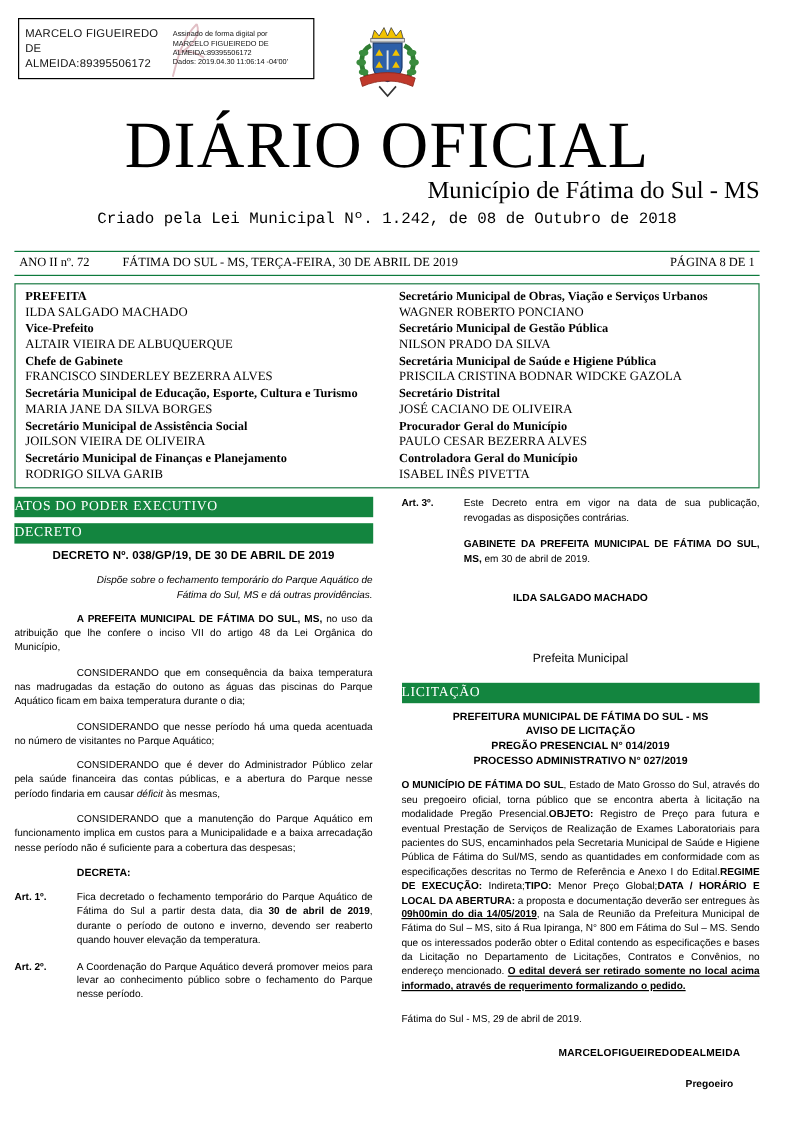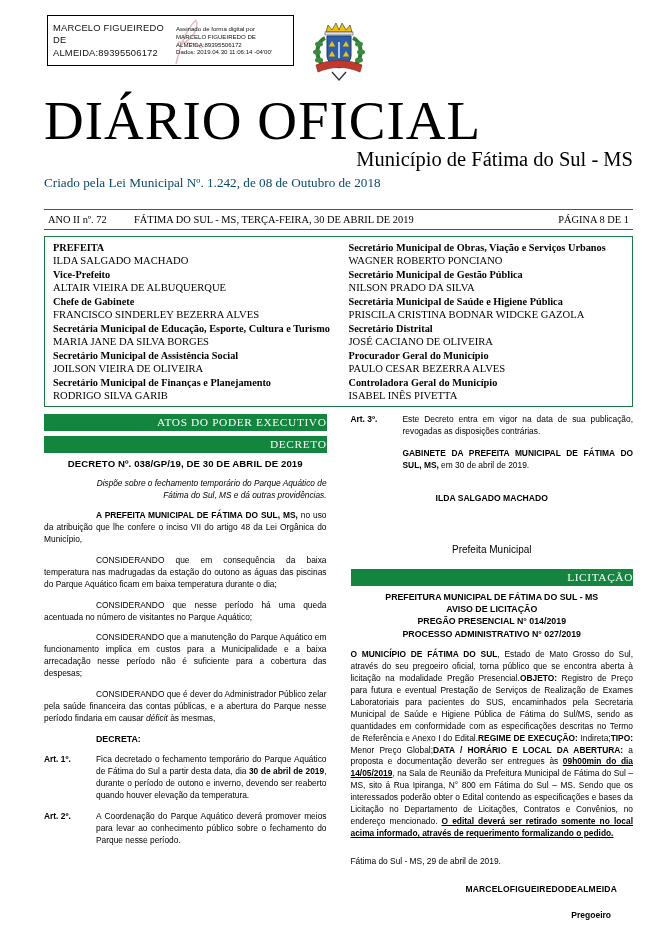--- a/index.html
+++ b/index.html
@@ -2,21 +2,21 @@
 <html><head>
 <meta charset="utf-8">
 <style>
   html,body{margin:0;padding:0;}
   body{
     width:661px;height:935px;background:#ffffff;
     font-family:"Liberation Sans", sans-serif;
     color:#000;
     -webkit-font-smoothing:antialiased;
   }
-  .page{position:relative;width:661px;height:684px;box-sizing:border-box;padding:10px 28px 0 44px;}
+  .page{position:relative;width:661px;height:684px;box-sizing:border-box;padding:10px 28px 0 12px;}
 
   
   .masthead{position:relative;height:78px;}
   .sigbox{
     position:absolute;left:3px;top:5px;width:247px;height:51px;
     border:1px solid #000;box-sizing:border-box;display:flex;align-items:center;
     overflow:hidden;
   }
   .sig-name{
     font-family:"Liberation Sans",sans-serif;font-size:9.4px;letter-spacing:.2px;
@@ -26,30 +26,30 @@
     font-family:"Liberation Sans",sans-serif;font-size:6.1px;line-height:7.6px;
     color:#111;padding-left:4px;width:118px;position:relative;z-index:2;
   }
   .sig-swirl{
     position:absolute;left:118px;top:2px;width:52px;height:48px;z-index:1;opacity:.55;
   }
   .brasao{position:absolute;left:50%;transform:translateX(-50%);top:8px;width:62px;height:64px;}
 
   
   .title{
-    text-align:left;font-family:"Liberation Serif",serif;font-weight:400;
+    text-align:center;font-family:"Liberation Serif",serif;font-weight:400;
     font-size:55px;line-height:58px;letter-spacing:1px;margin-top:4px;color:#000;
   }
   .subtitle{
     text-align:right;font-family:"Liberation Serif",serif;font-size:20.5px;
     line-height:24px;margin-top:-3px;color:#000;
   }
   .lawline{
-    font-family:Liberation Serif, serif;font-size:13.2px;
-    line-height:18px;margin-top:3px;color:#0c4a6e;
+    text-align:center;font-family:Liberation Mono, monospace;font-size:13.2px;
+    line-height:18px;margin-top:3px;color:#000000;
   }
 
   
   .issuebar{
     margin-top:17px;border-top:1.6px solid #0d7a3c;border-bottom:1.6px solid #0d7a3c;
     height:19px;display:flex;align-items:center;
     font-family:"Liberation Serif",serif;font-size:10.4px;color:#000;
   }
   .issue-ano{padding-left:4px;width:86px;}
   .issue-mid{flex:1;}
@@ -71,21 +71,21 @@
     line-height:13.6px;color:#000;
   }
 
   
   .columns{display:flex;margin-top:7px;}
   .col{width:50%;box-sizing:border-box;}
   .col.left{padding-right:12px;}
   .col.right{padding-left:12px;}
 
   .banner{
-    background:#13853f;color:#ffffff;text-align:right;
+    background:#13853f;color:#ffffff;text-align:left;
     font-family:"Liberation Serif",serif;font-size:11.4px;letter-spacing:.6px;
     line-height:14px;padding:1px 0 2px 0;margin-bottom:5px;
   }
   .banner.tight{margin-bottom:4px;}
 
   .decreto-title{
     text-align:center;font-family:"Liberation Sans",sans-serif;font-weight:bold;
     font-size:9.6px;line-height:13px;letter-spacing:.1px;margin:2px 0 8px 0;
   }
   .ementa{
@@ -247,23 +247,23 @@
       <div class="banner tight">DECRETO</div>
 
       <div class="decreto-title">DECRETO Nº. 038/GP/19, DE 30 DE ABRIL DE 2019</div>
 
       <div class="ementa">Dispõe sobre o fechamento temporário do Parque Aquático de Fátima do Sul, MS e dá outras providências.</div>
 
       <p class="body ind"><span class="b">A PREFEITA MUNICIPAL DE FÁTIMA DO SUL, MS,</span><span> no uso da atribuição que lhe confere o inciso VII do artigo 48 da Lei Orgânica do Município,</span></p>
 
       <p class="body ind">CONSIDERANDO que em consequência da baixa temperatura nas madrugadas da estação do outono as águas das piscinas do Parque Aquático ficam em baixa temperatura durante o dia;</p>
       <p class="body ind">CONSIDERANDO que nesse período há uma queda acentuada no número de visitantes no Parque Aquático;</p>
+      <p class="body ind"><span>CONSIDERANDO que é dever do Administrador Público zelar pela saúde financeira das contas públicas, e a abertura do Parque nesse período findaria em causar </span><span class="i">déficit</span><span> às mesmas,</span></p>
+
       <p class="body ind">CONSIDERANDO que a manutenção do Parque Aquático em funcionamento implica em custos para a Municipalidade e a baixa arrecadação nesse período não é suficiente para a cobertura das despesas;</p>
-
-      <p class="body ind"><span>CONSIDERANDO que é dever do Administrador Público zelar pela saúde financeira das contas públicas, e a abertura do Parque nesse período findaria em causar </span><span class="i">déficit</span><span> às mesmas,</span></p>
 
       <div class="decreta">DECRETA:</div>
 
       <div class="artrow">
         <div class="artlabel">Art. 1º.</div>
         <div class="arttext"><span>Fica decretado o fechamento temporário do Parque Aquático de Fátima do Sul a partir desta data, dia </span><span class="b">30 de abril de 2019</span><span>, durante o período de outono e inverno, devendo ser reaberto quando houver elevação da temperatura.</span></div>
       </div>
 
       <div class="artrow">
         <div class="artlabel">Art. 2º.</div>

